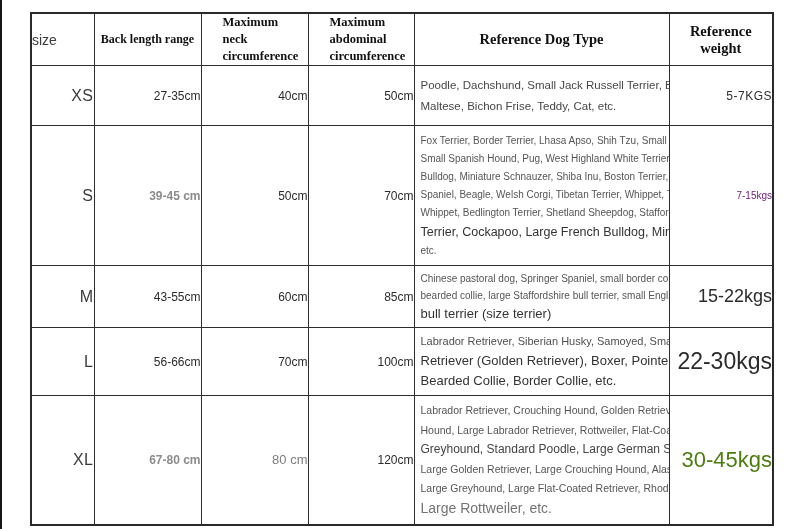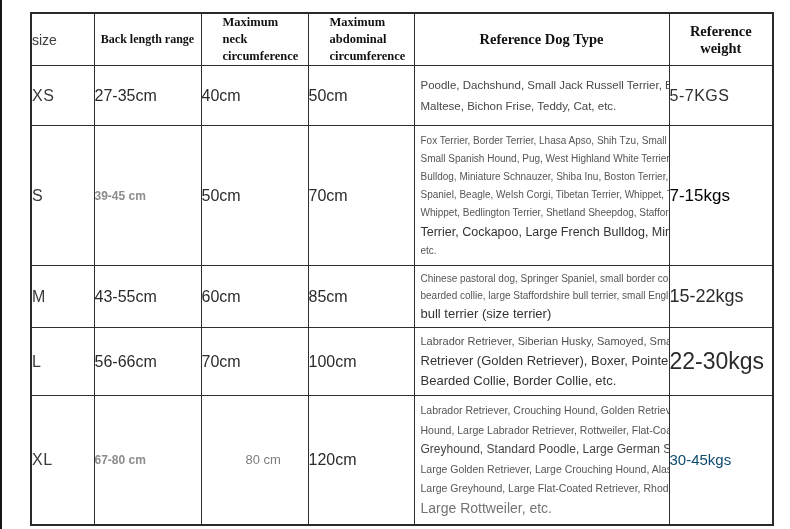--- a/index.html
+++ b/index.html
@@ -47,32 +47,32 @@
   .h-ref  { font-size: 14.5px; }
 
   
   tr.r-xs td { height: 60px; }
   tr.r-s  td { height: 140px; }
   tr.r-m  td { height: 57px; }
   tr.r-l  td { height: 65px; }
   tr.r-xl td { height: 129px; }
 
   
-  .c { text-align: left; vertical-align: middle; }
+  .c { text-align: right; vertical-align: middle; }
   .size-label { font-size: 16px; color: #3a3a3a; letter-spacing: 0.5px; }
-  .val-lg { font-size: 16px; color: #2b2b2b; }
+  .val-lg { font-size: 12px; color: #2b2b2b; }
   .val-sm { font-size: 12px; color: #8c8c8c; font-weight: bold; }
   .val-sm2 { font-size: 13px; color: #7d7d7d; padding-left: 44px; }
 
   
-  .w-xs { font-size: 16px; color: #2f2f2f; letter-spacing: 0.5px; }
-  .w-s  { font-size: 17px; color: #000000; }
+  .w-xs { font-size: 12px; color: #2f2f2f; letter-spacing: 0.5px; }
+  .w-s  { font-size: 10px; color: #701a75; }
   .w-m  { font-size: 18px; color: #2b2b2b; margin-left: 40px; }
   .w-l  { font-size: 23px; color: #2b2b2b; }
-  .w-xl { font-size: 15px; color: #0c4a6e; }
+  .w-xl { font-size: 22px; color: #4d7c0f; }
 
   
   .dog {
     vertical-align: middle;
     text-align: left;
     padding: 4px 6px 4px 6px;
     color: #4a4a4a;
   }
   .dog .dl { white-space: nowrap; }
   .dog-xs .dl { font-size: 11.5px; line-height: 21px; color: #474747; }

